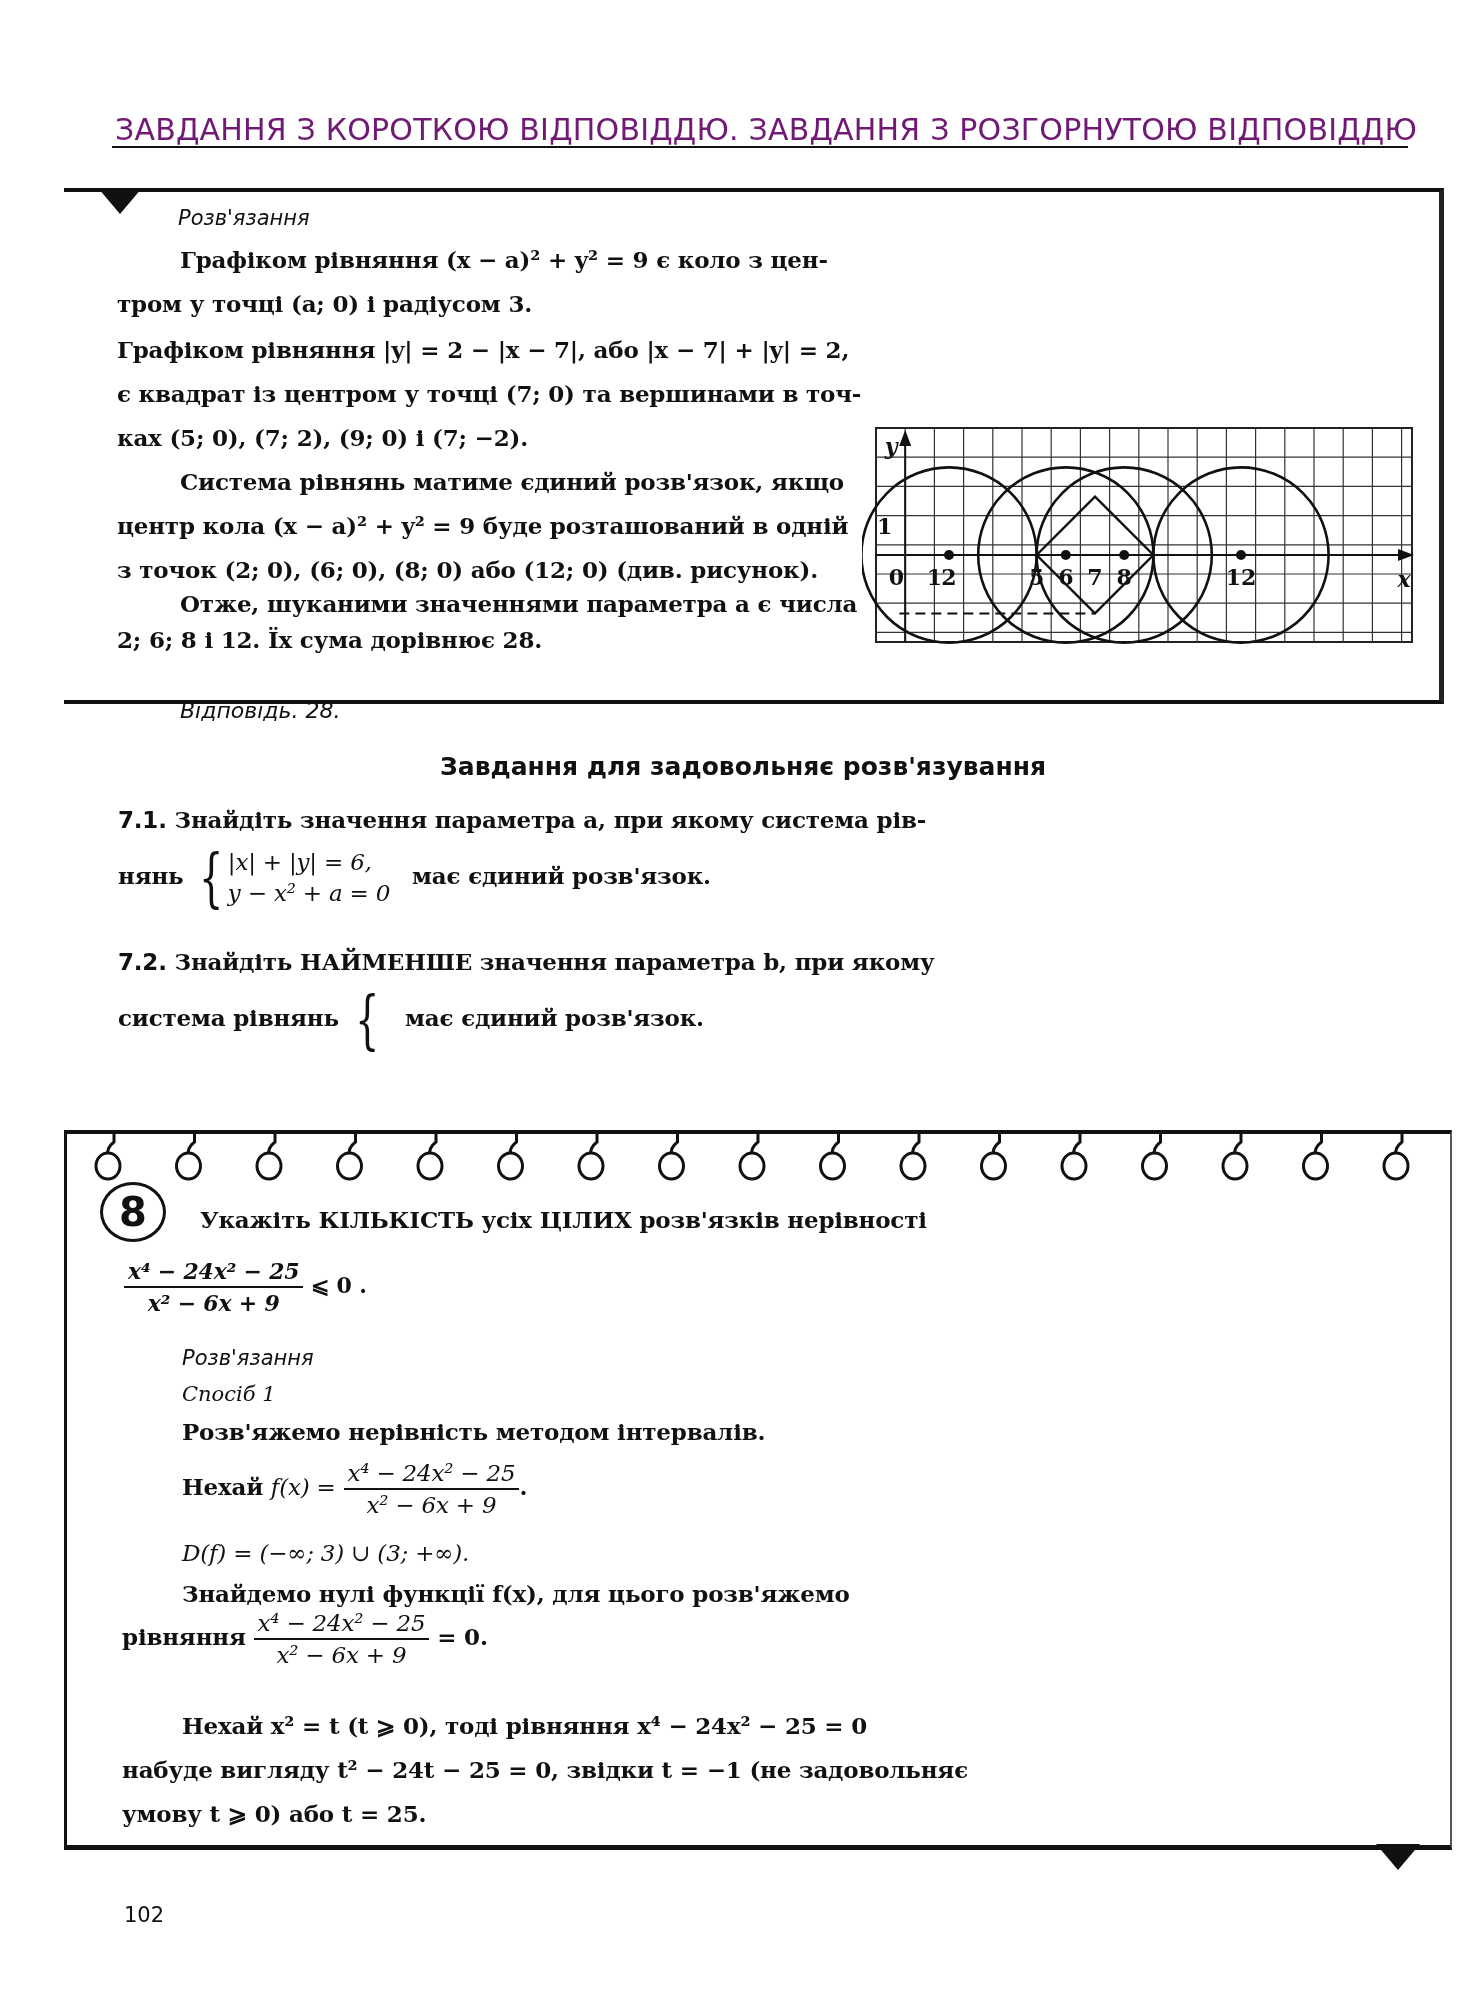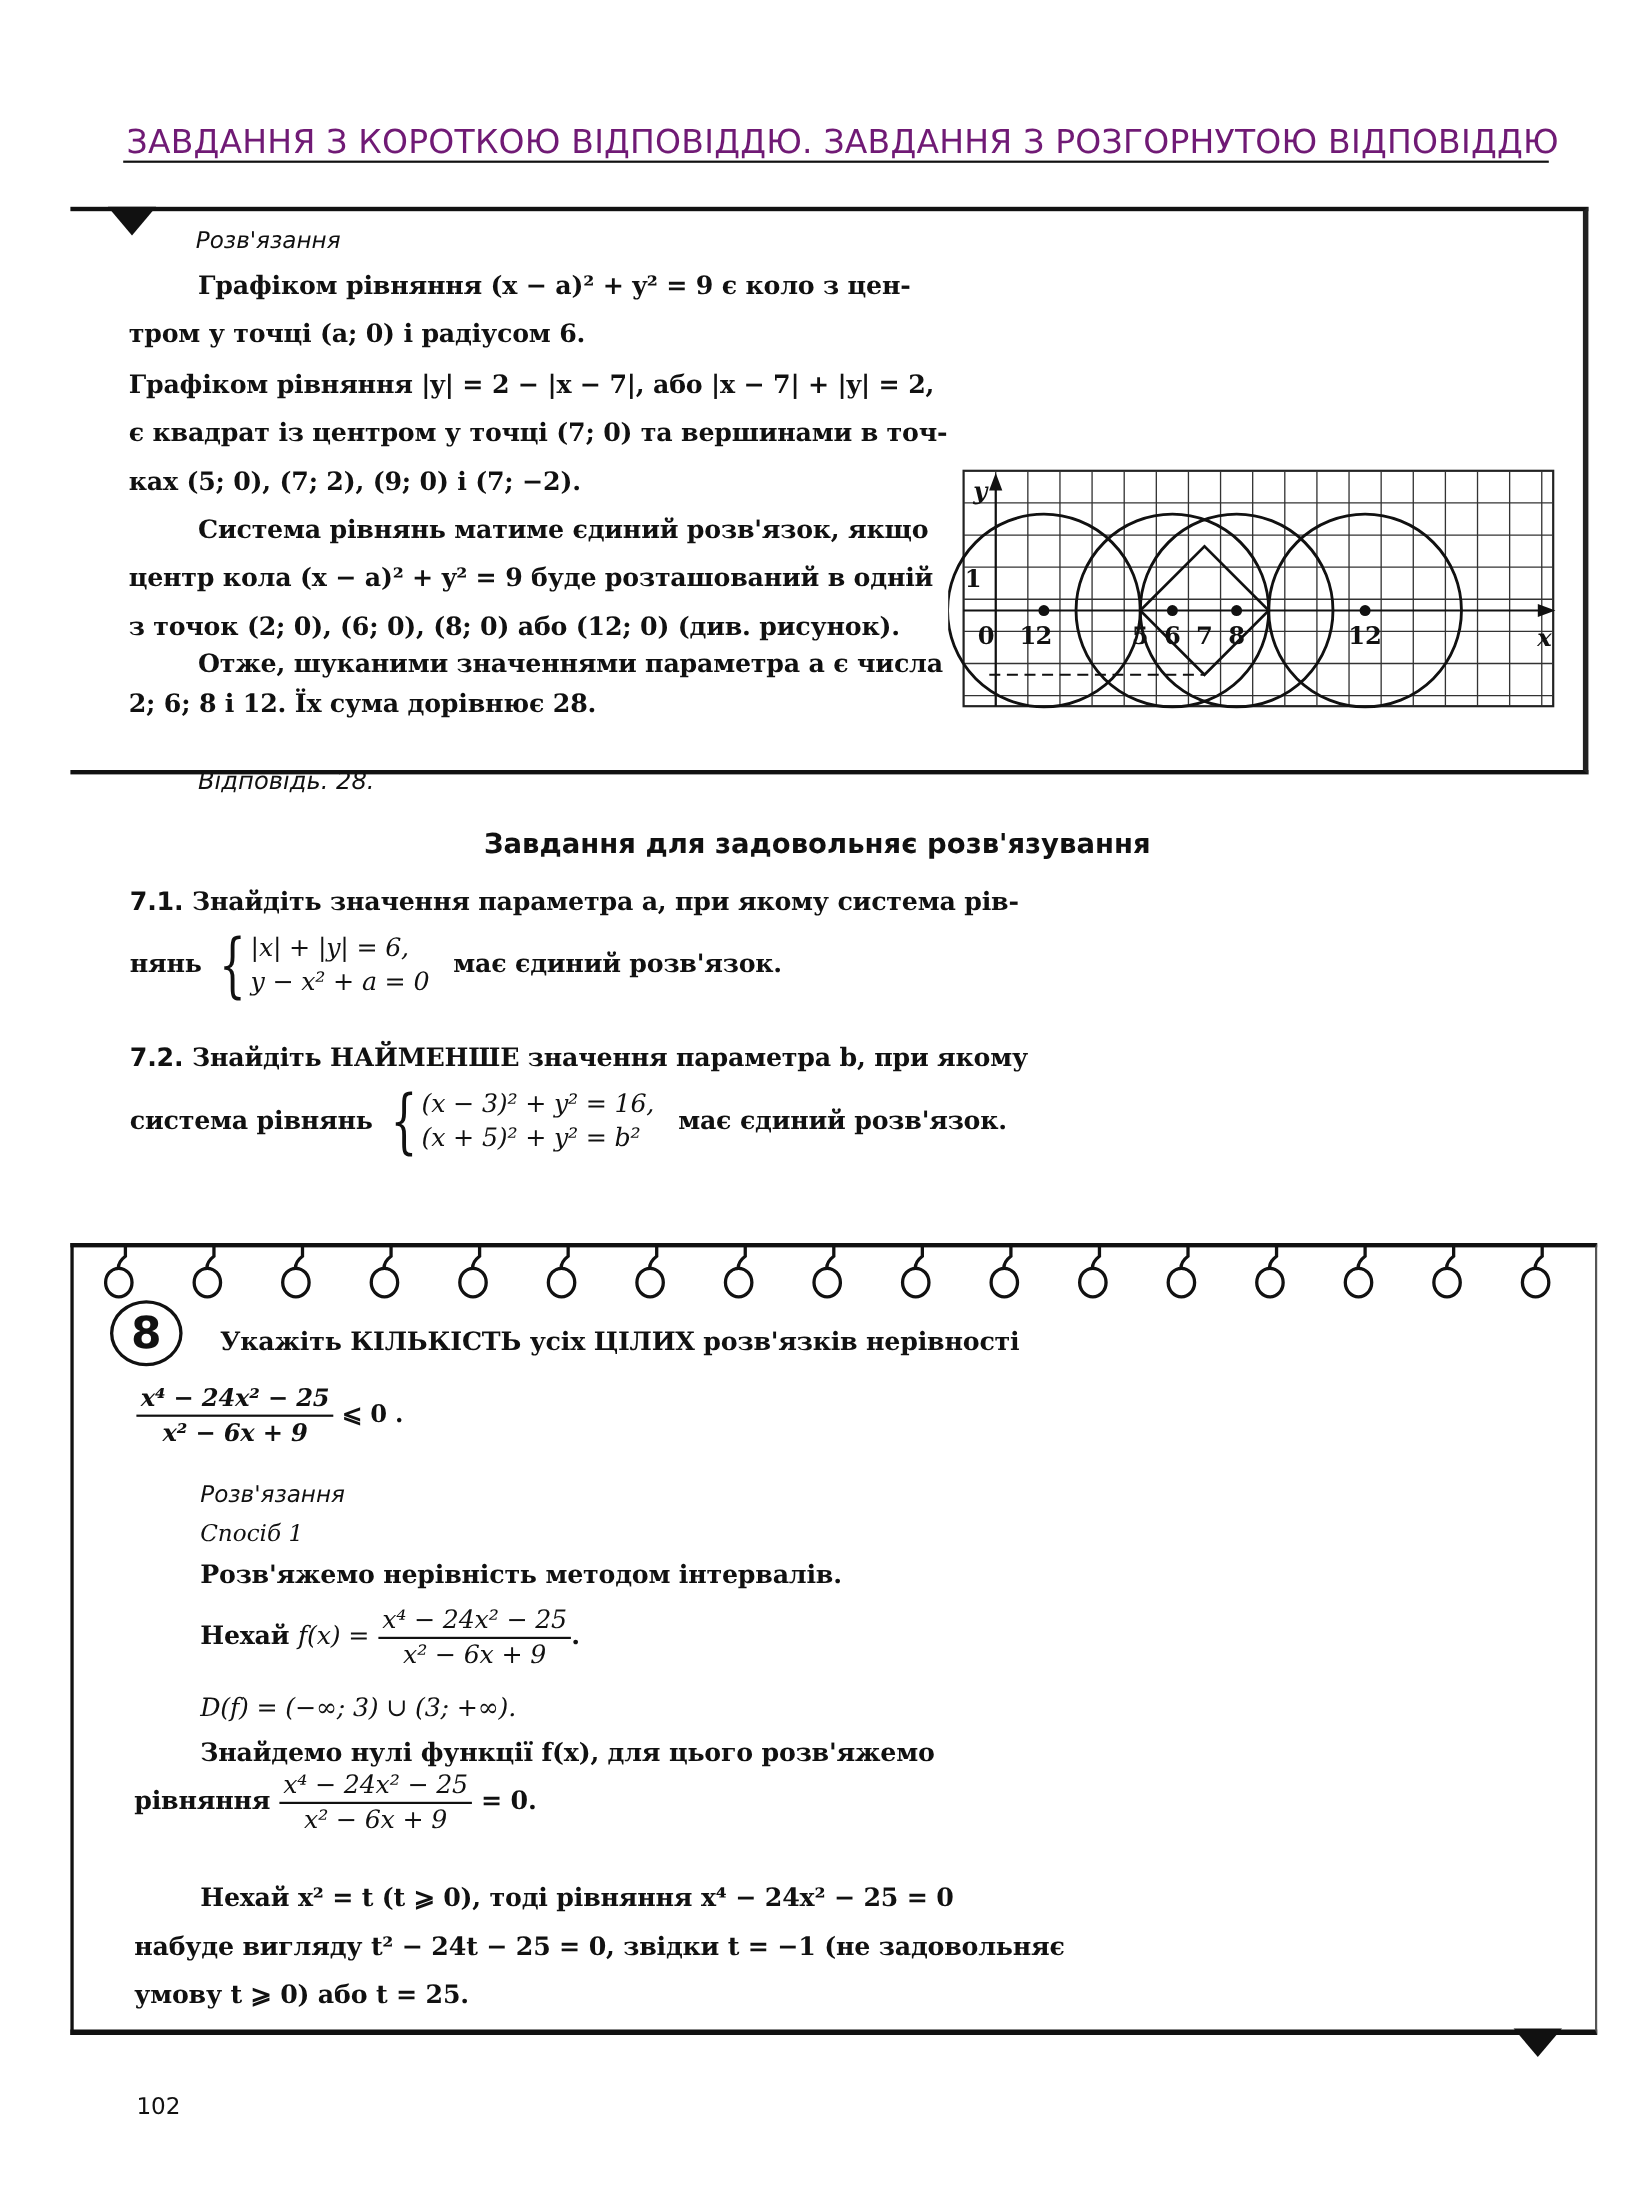--- a/index.html
+++ b/index.html
@@ -38,21 +38,21 @@
 
 <div class="abs header">ЗАВДАННЯ З КОРОТКОЮ ВІДПОВІДДЮ. ЗАВДАННЯ З РОЗГОРНУТОЮ ВІДПОВІДДЮ</div>
 <div class="abs header-rule"></div>
 
 <div class="abs box1"></div>
 <div class="abs tri" style="left:98px; top:188px;"></div>
 
 <div class="abs sol-title" style="left:178px; top:206px;">Розв'язання</div>
 
 <div class="abs line" style="left:180px; top:246px;">Графіком рівняння (x − a)² + y² = 9 є коло з цен-</div>
-<div class="abs line" style="left:117px; top:290px;">тром у точці (a; 0) і радіусом 6.</div>
+<div class="abs line" style="left:117px; top:290px;">тром у точці (a; 0) і радіусом 3.</div>
 <div class="abs line" style="left:117px; top:336px;">Графіком рівняння |y| = 2 − |x − 7|, або |x − 7| + |y| = 2,</div>
 <div class="abs line" style="left:117px; top:380px;">є квадрат із центром у точці (7; 0) та вершинами в точ-</div>
 <div class="abs line" style="left:117px; top:424px;">ках (5; 0), (7; 2), (9; 0) і (7; −2).</div>
 <div class="abs line" style="left:180px; top:468px;">Система рівнянь матиме єдиний розв'язок, якщо</div>
 <div class="abs line" style="left:117px; top:512px;">центр кола (x − a)² + y² = 9 буде розташований в одній</div>
 <div class="abs line" style="left:117px; top:556px;">з точок (2; 0), (6; 0), (8; 0) або (12; 0) (див. рисунок).</div>
 <div class="abs line" style="left:180px; top:590px;">Отже, шуканими значеннями параметра a є числа</div>
 <div class="abs line" style="left:117px; top:626px;">2; 6; 8 і 12. Їх сума дорівнює 28.</div>
 <div class="abs sol-title" style="left:180px; top:662px; font-size:22px;margin-top:36px;">Відповідь. 28.</div>
 
@@ -135,24 +135,20 @@
 </div>
 
 <div class="abs line" style="left:118px; top:948px;">
   <span class="tasknum">7.2.</span>
   <span>Знайдіть НАЙМЕНШЕ значення параметра b, при якому</span>
 </div>
 <div class="abs line" style="left:118px; top:988px;">
   <span>система рівнянь</span>
   <span class="brace-sys">
     <span class="brace">{</span>
-    <span class="sys-lines">
-      <span>(x − 3)² + y² = 16,</span>
-      <span>(x + 5)² + y² = b²</span>
-    </span>
   </span>
   <span style="margin-left:14px;">має єдиний розв'язок.</span>
 </div>
 
 <div class="abs box2"></div>
 <svg class="abs" style="left:64px; top:1126px;" width="1388" height="60" id="rings">
     <g>
       <path d="M 50 4 L 50 16 Q 42 22 44 30" fill="none" stroke="#111" stroke-width="3"></path>
       <ellipse cx="44" cy="40" rx="12" ry="13" fill="#fff" stroke="#111" stroke-width="3"></ellipse>
     </g>

